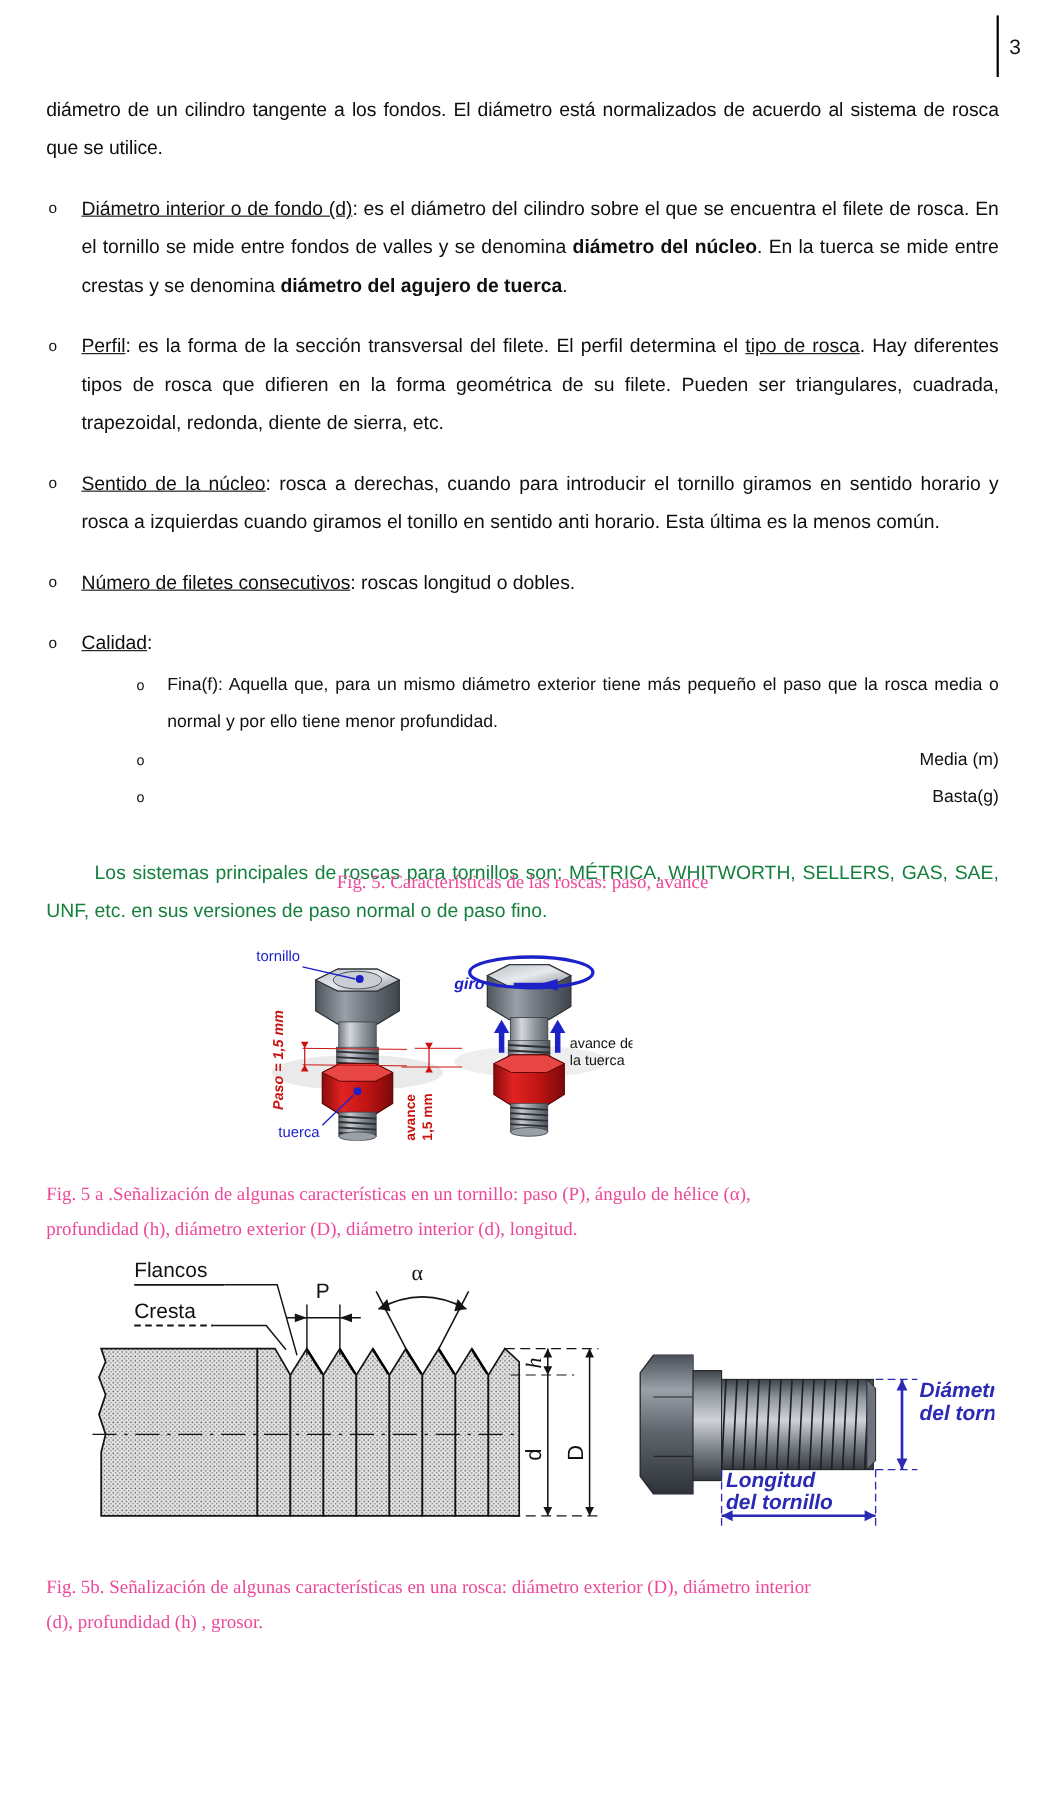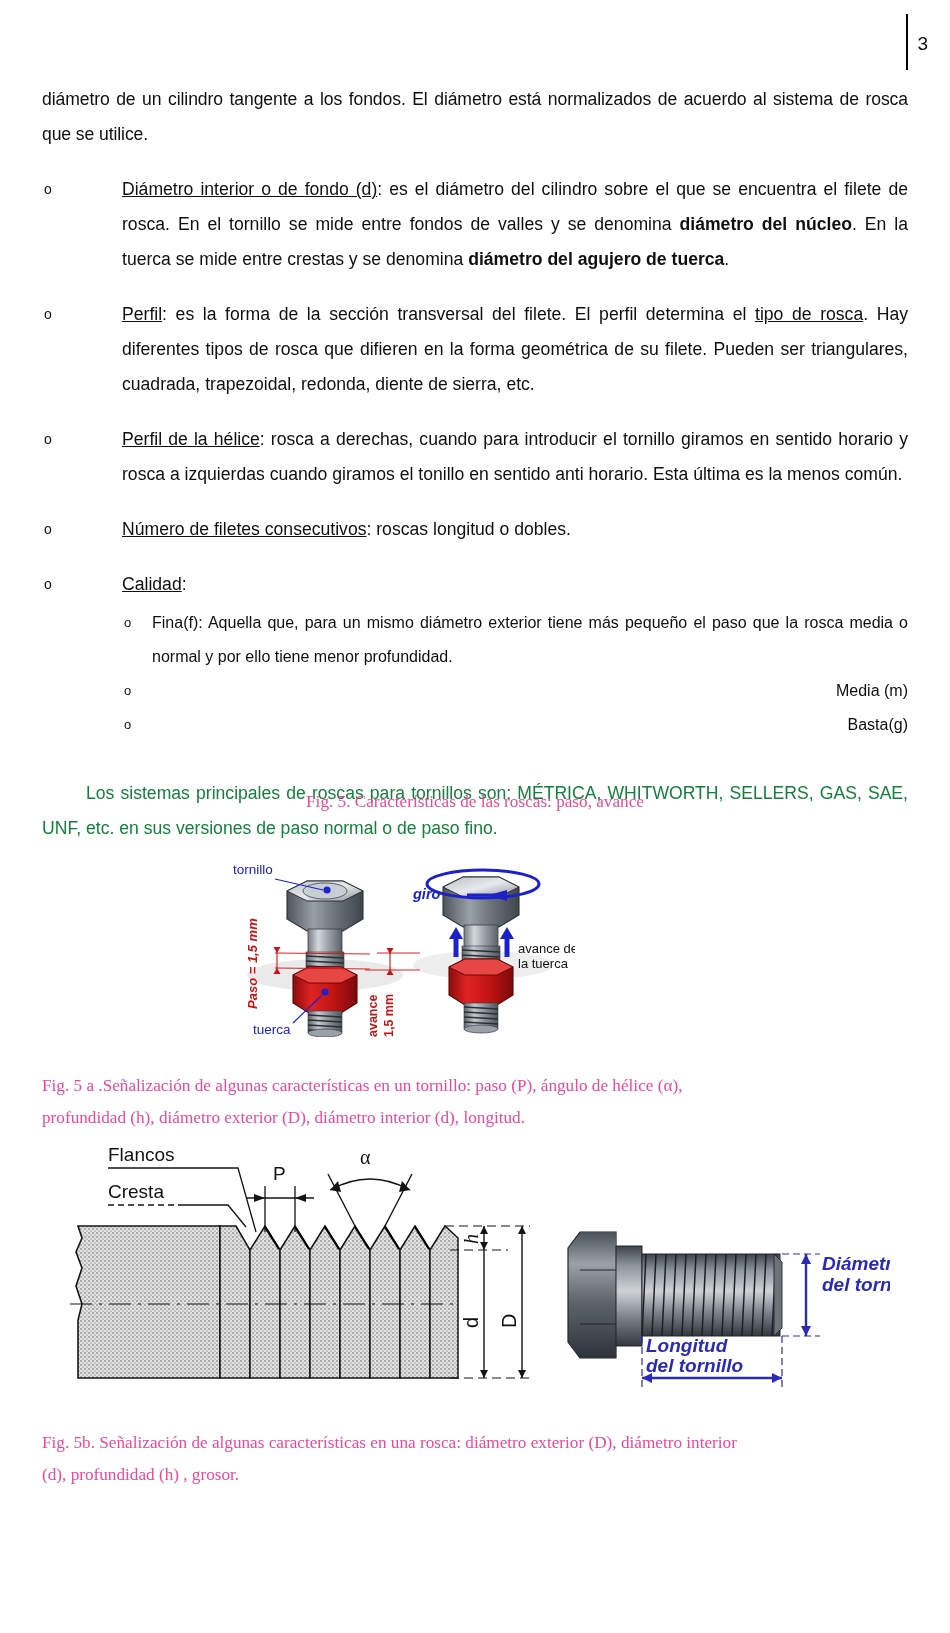--- a/index.html
+++ b/index.html
@@ -74,21 +74,20 @@
     color: #111;
     text-align: left;
     padding-left: 2px;
   }
   .bullet-body {
     flex: 1 1 auto;
     font-size: 17.6px;
     line-height: 35px;
     text-align: justify;
     color: #0f0f0f;
-    margin-left: 48px;
   }
   .bullet-body.nojustify { text-align: left; }
   .u { text-decoration: underline; }
   .b { font-weight: bold; }
 
   .sub-list {
     margin-left: 82px;
     margin-top: 4px;
   }
   .sub-row {
@@ -136,21 +135,21 @@
     left: 215px;
     top: 857px;
     width: 360px;
     height: 180px;
   }
   .fig5-wrap svg { display: block; }
 
   
   .fig5b-wrap {
     position: absolute;
-    left: 60px;
+    left: 74px;
     top: 1128px;
     width: 830px;
     height: 280px;
   }
   .fig5b-wrap svg { display: block; }
 
   .cap5a {
     position: absolute;
     left: 42px;
     top: 1046px;
@@ -189,21 +188,21 @@
       <div class="bullet-body"><span class="u">Diámetro interior o de fondo (d)</span><span>: es el diámetro del cilindro sobre el que se encuentra el filete de rosca. En el tornillo se mide entre fondos de valles y se denomina </span><span class="b">diámetro del núcleo</span><span>. En la tuerca se mide entre crestas y se denomina </span><span class="b">diámetro del agujero de tuerca</span><span>.</span></div>
     </div>
 
     <div class="bullet-row">
       <div class="bullet-mark">o</div>
       <div class="bullet-body"><span class="u">Perfil</span><span>: es la forma de la sección transversal del filete. El perfil determina el </span><span class="u">tipo de rosca</span><span>. Hay diferentes tipos de rosca que difieren en la forma geométrica de su filete. Pueden ser triangulares, cuadrada, trapezoidal, redonda, diente de sierra, etc.</span></div>
     </div>
 
     <div class="bullet-row">
       <div class="bullet-mark">o</div>
-      <div class="bullet-body"><span class="u">Perfil de la hélice</span><span>: rosca a derechas, cuando para introducir el tornillo giramos en sentido horario y rosca a izquierdas cuando giramos el tonillo en sentido anti horario. Esta última es la menos común.</span></div>
+      <div class="bullet-body"><span class="u">Sentido de la núcleo</span><span>: rosca a derechas, cuando para introducir el tornillo giramos en sentido horario y rosca a izquierdas cuando giramos el tonillo en sentido anti horario. Esta última es la menos común.</span></div>
     </div>
 
     <div class="bullet-row">
       <div class="bullet-mark">o</div>
       <div class="bullet-body nojustify"><span class="u">Número de filetes consecutivos</span><span>: roscas longitud o dobles.</span></div>
     </div>
 
     <div class="bullet-row">
       <div class="bullet-mark">o</div>
       <div class="bullet-body nojustify"><span class="u">Calidad</span><span>:</span></div>

